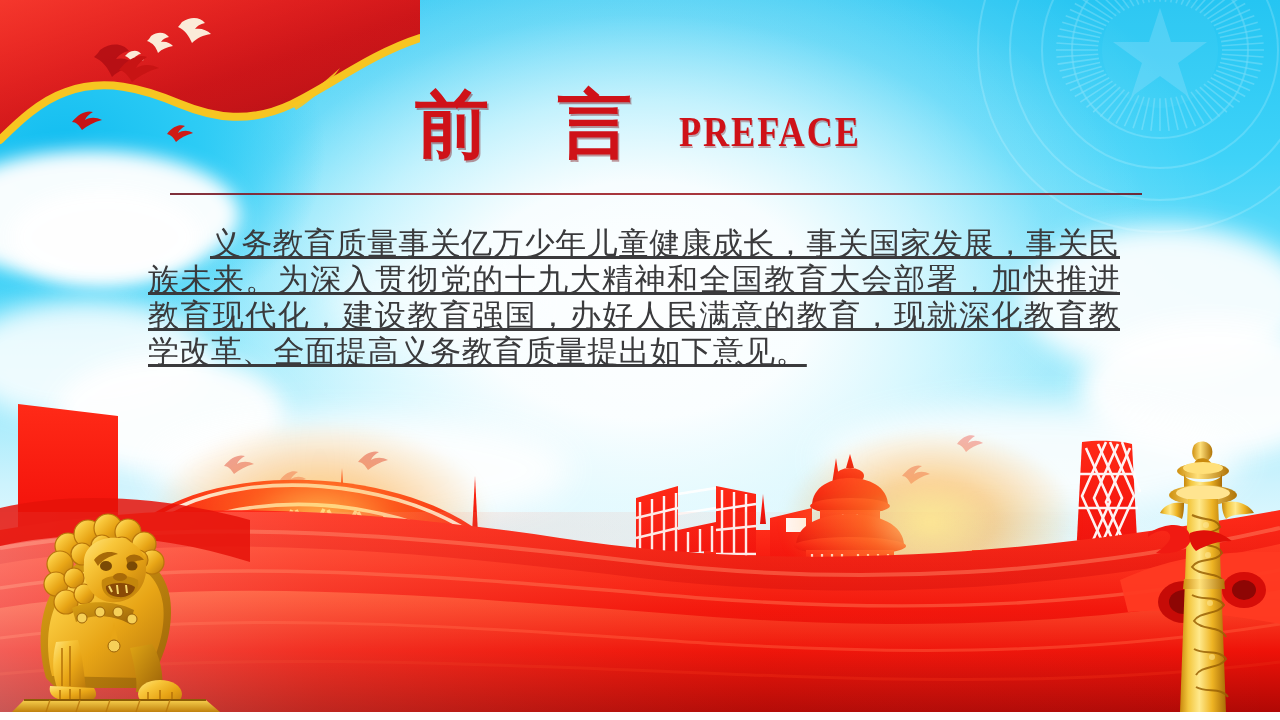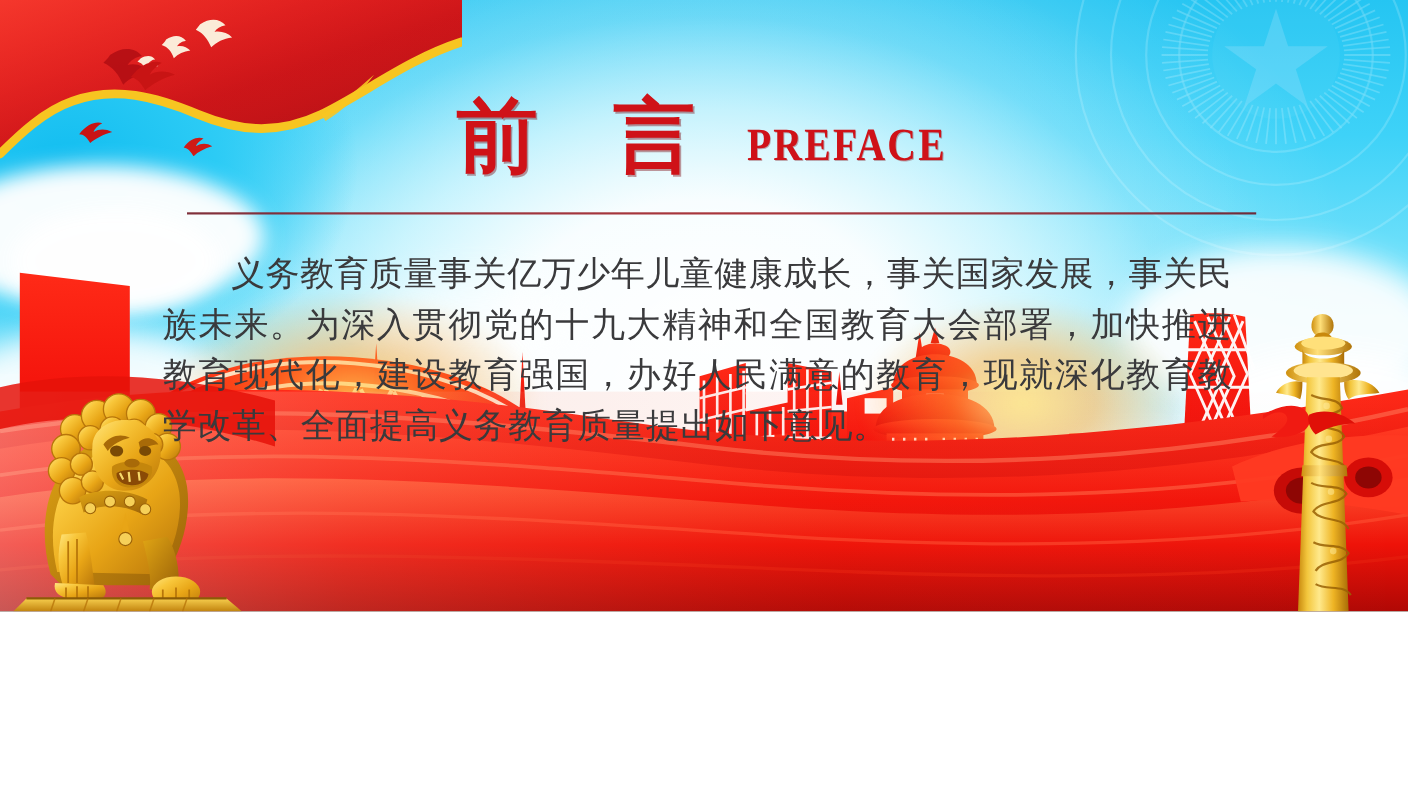--- a/index.html
+++ b/index.html
@@ -4,23 +4,23 @@
 <style>
   * { margin:0; padding:0; box-sizing:border-box; }
   html,body { width:1280px; height:720px; overflow:hidden; }
   body {
     font-family:"Liberation Serif", serif;
     background:#fff;
   }
 
   #slide {
     position:relative;
-    width:1280px; height:556px;
+    width:1280px; height:712px;
     overflow:hidden;
-    background:#5eead4;
+    background:#e5e5e5;
   }
 
   
   .sky {
     position:absolute; inset:0;
     background:
       radial-gradient(ellipse 620px 420px at 640px 300px, rgba(255,255,255,0.98) 0%, rgba(255,255,255,0.92) 28%, rgba(235,252,255,0.65) 48%, rgba(190,240,252,0.20) 68%, rgba(255,255,255,0) 86%),
       radial-gradient(ellipse 760px 520px at 660px 250px, rgba(255,255,255,0.55) 0%, rgba(255,255,255,0.22) 45%, rgba(255,255,255,0) 75%),
       linear-gradient(180deg, #25c5f2 0%, #3ed2f8 22%, #7ee4fb 48%, #cdf3fd 68%, #f2fcff 82%, #ffffff 93%);
   }
@@ -77,21 +77,21 @@
     position:absolute; left:170px; top:193px; width:972px; height:2px;
     background:linear-gradient(90deg, #6d1420 0%, #8d1a24 12%, #9e1b22 50%, #8d1a24 88%, #6d1420 100%);
     opacity:.88;
   }
 
   
   .body-text {
     position:absolute; left:148px; top:226px; width:972px;
     font-family:"Liberation Serif","DejaVu Serif", serif;
     font-size:31px; color:#3a3a3c;
-    line-height:46px; letter-spacing:.012em;
+    line-height:36px; letter-spacing:.012em;text-decoration:underline;
   }
   .body-text p { text-align:justify; }
   .body-text p.first { text-indent:2em; }
 
   
   .ribbon-wrap { position:absolute; left:0; bottom:0; width:1280px; height:300px; }
   .ribbon-wrap svg { width:100%; height:100%; display:block; }
 
   
   .skyline { position:absolute; left:0; bottom:70px; width:1280px; height:260px; }

